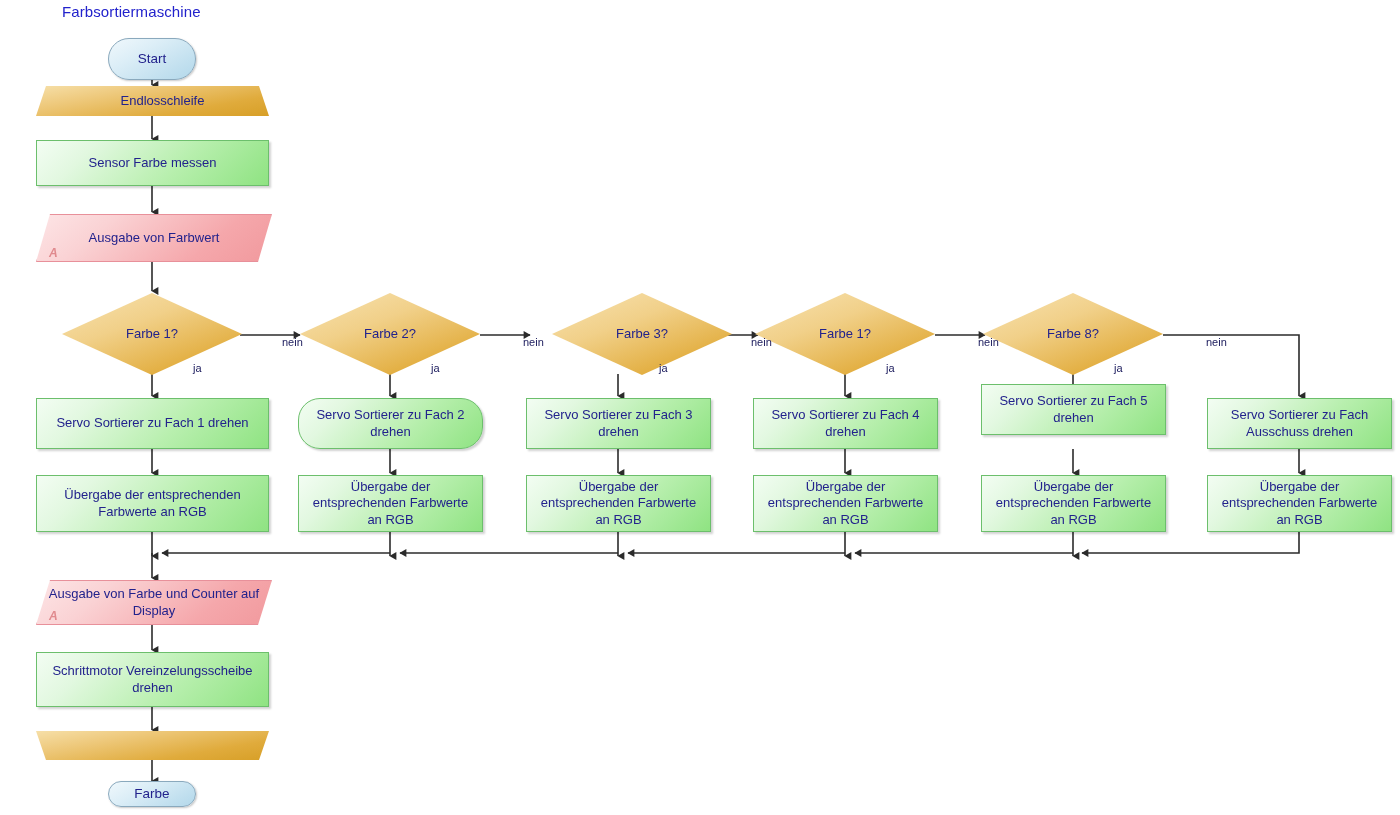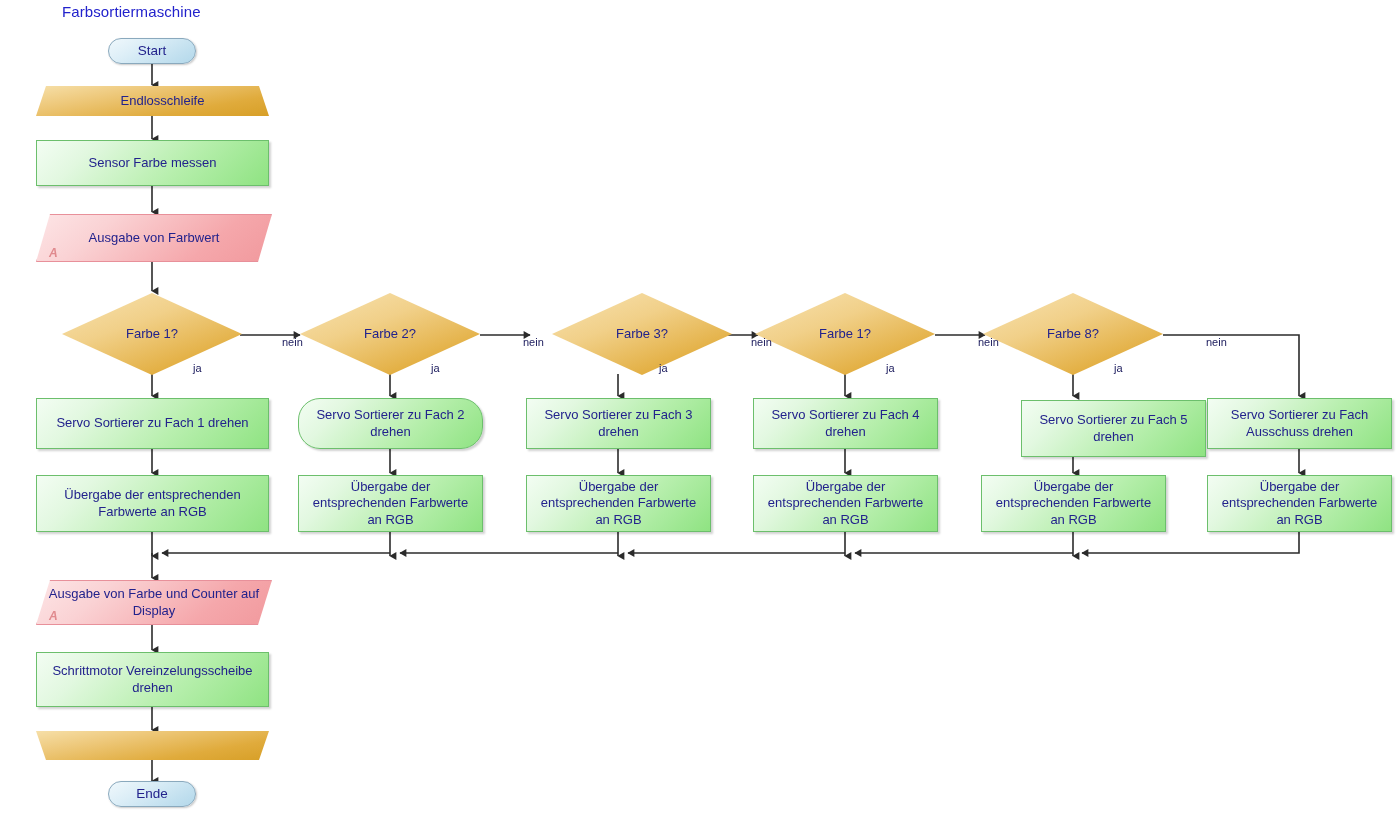--- a/index.html
+++ b/index.html
@@ -204,21 +204,21 @@
       <line x1="618" y1="553" x2="400" y2="553" marker-end="url(#arrow-left)"></line>
       <line x1="390" y1="553" x2="162" y2="553" marker-end="url(#arrow-left)"></line>
 
       <line x1="152" y1="553" x2="152" y2="578" marker-end="url(#arrow-down)"></line>
       <line x1="152" y1="625" x2="152" y2="650" marker-end="url(#arrow-down)"></line>
       <line x1="152" y1="707" x2="152" y2="730" marker-end="url(#arrow-down)"></line>
       <line x1="152" y1="760" x2="152" y2="781" marker-end="url(#arrow-down)"></line>
     </g>
   </svg>
 
-  <div class="node terminator" style="left:108px; top:38px; width:88px; height:26px;">
+  <div class="node terminator" style="left:108px; top:38px; width:88px; height:42px;">
     <span>Start</span>
   </div>
 
   <div class="node loop-start" style="left:36px; top:86px; width:233px; height:30px;">
     <span class="shape"></span>
     <span class="lbl">Endlosschleife</span>
   </div>
 
   <div class="node process" style="left:36px; top:140px; width:233px; height:46px;">
     <span>Sensor Farbe messen</span>
@@ -268,21 +268,21 @@
   </div>
   <div class="node process" style="left:298px; top:398px; width:185px; height:51px;border-radius:22px;">
     <span>Servo Sortierer zu Fach 2 drehen</span>
   </div>
   <div class="node process" style="left:526px; top:398px; width:185px; height:51px;">
     <span>Servo Sortierer zu Fach 3 drehen</span>
   </div>
   <div class="node process" style="left:753px; top:398px; width:185px; height:51px;">
     <span>Servo Sortierer zu Fach 4 drehen</span>
   </div>
-  <div class="node process" style="left:981px; top:400px; width:185px; height:57px;margin-left:40px;">
+  <div class="node process" style="left:981px; top:384px; width:185px; height:51px;">
     <span>Servo Sortierer zu Fach 5 drehen</span>
   </div>
   <div class="node process" style="left:1207px; top:398px; width:185px; height:51px;">
     <span>Servo Sortierer zu Fach Ausschuss drehen</span>
   </div>
 
   <div class="node process" style="left:36px; top:475px; width:233px; height:57px;">
     <span>Übergabe der entsprechenden Farbwerte an RGB</span>
   </div>
   <div class="node process" style="left:298px; top:475px; width:185px; height:57px;">
@@ -310,16 +310,16 @@
   <div class="node process" style="left:36px; top:652px; width:233px; height:55px;">
     <span>Schrittmotor Vereinzelungsscheibe drehen</span>
   </div>
 
   <div class="node loop-end" style="left:36px; top:731px; width:233px; height:29px;">
     <span class="shape"></span>
     <span class="lbl"></span>
   </div>
 
   <div class="node terminator" style="left:108px; top:781px; width:88px; height:26px;">
-    <span>Ende</span>
+    <span>Farbe</span>
   </div>
 
 </div>
 
 </body></html>

